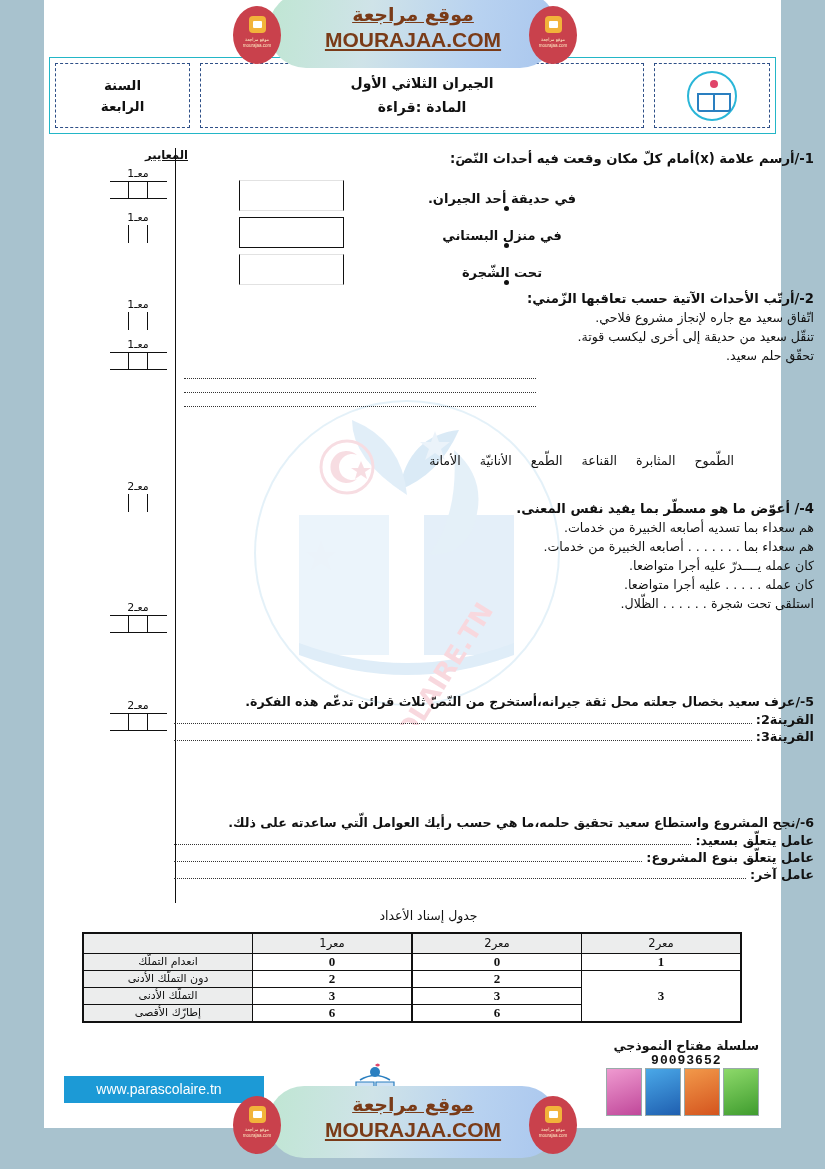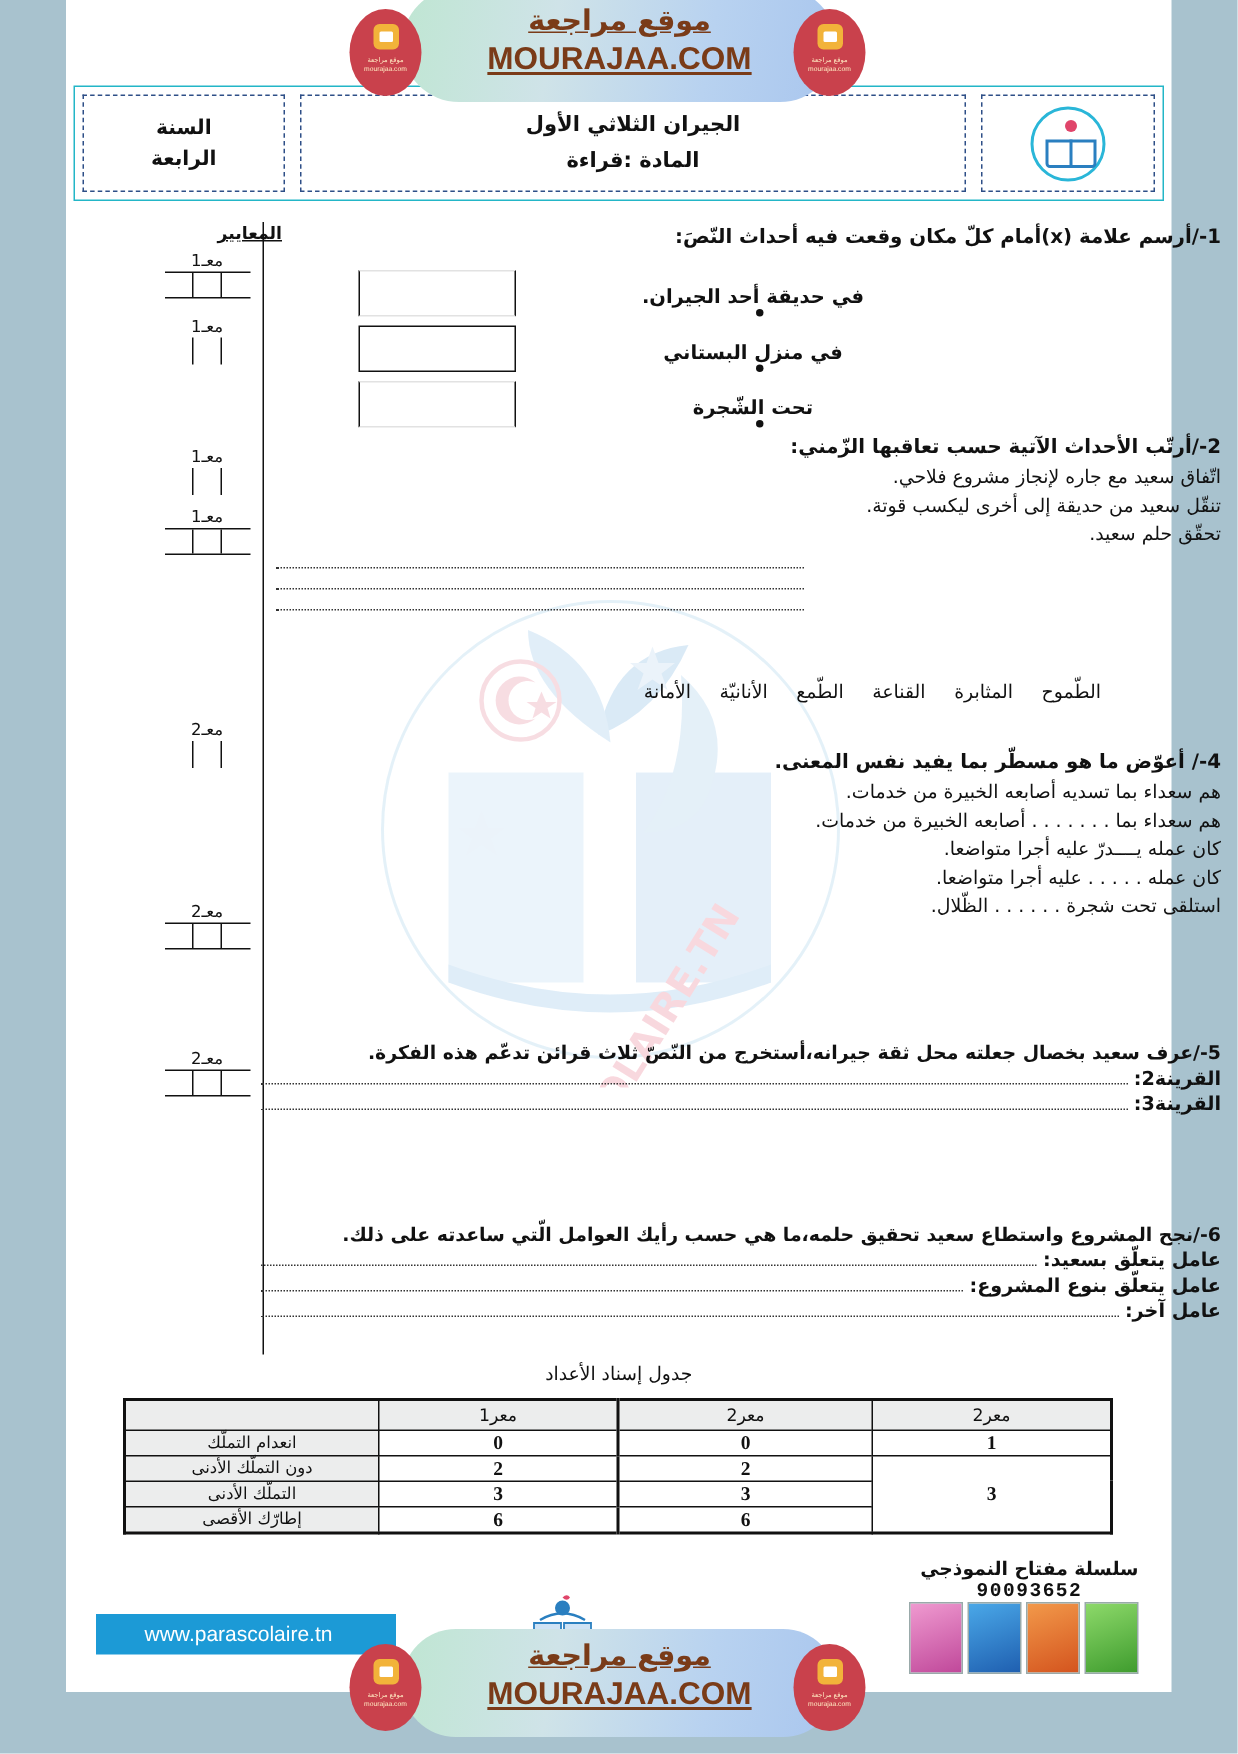--- a/index.html
+++ b/index.html
@@ -301,21 +301,21 @@
     flex: 1;
     border-bottom: 1.6px dotted #333;
     margin-right: 4px;
     margin-bottom: 3px;
     height: 11px;
   }
 
   
   .table-caption {
     position: absolute;
-    left: 0; top: 908px;
+    left: 16px; top: 908px;
     width: 737px;
     text-align: center;
     font-size: 12.5px;
     font-family: "DejaVu Sans", sans-serif;
     color: #111;
     z-index: 6;
   }
   table.score {
     position: absolute;
     left: 38px; top: 932px;

